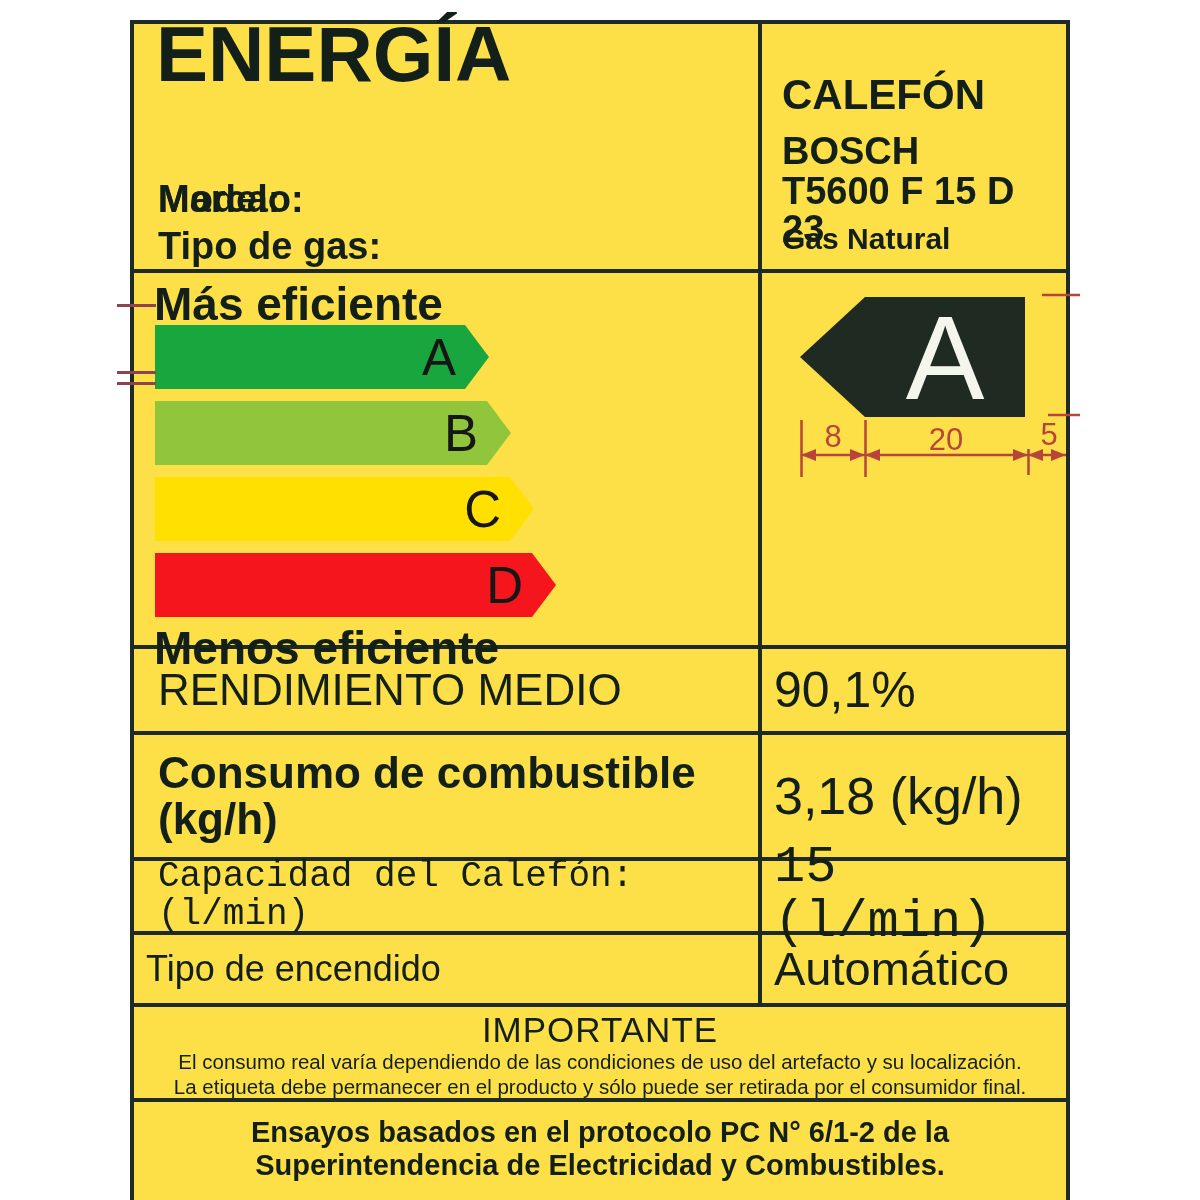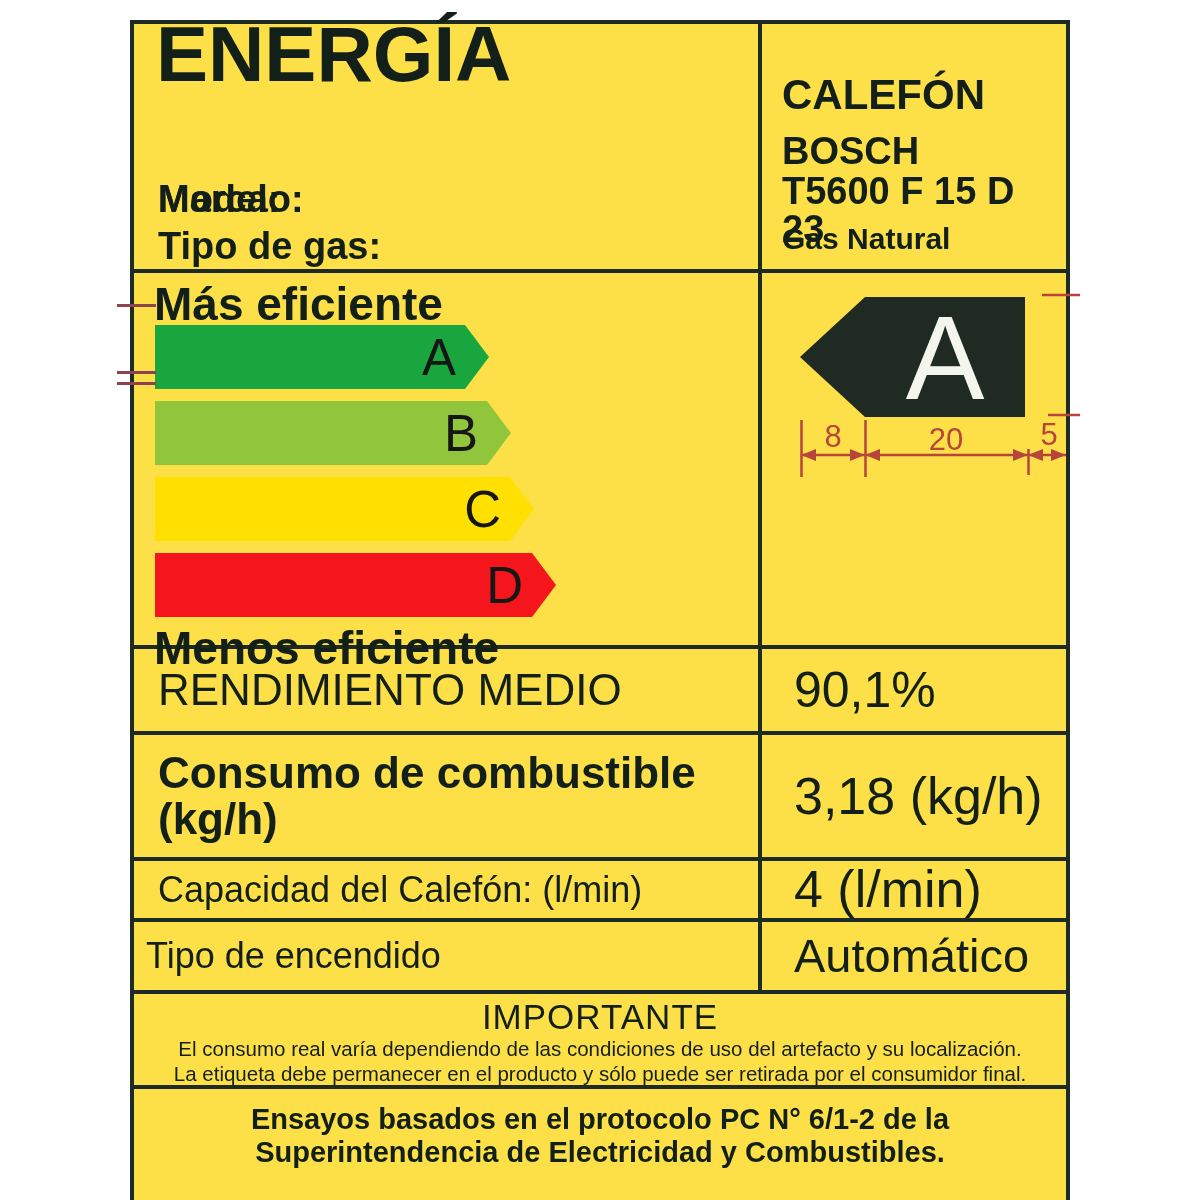--- a/index.html
+++ b/index.html
@@ -59,28 +59,28 @@
   .rating-letter{fill:#F4F6EE;font-family:"Liberation Sans",sans-serif;
     font-size:118px;}
 
   
   .left-tick{position:absolute;left:117px;width:39px;height:3px;
     background:var(--marks-color);z-index:5;}
   .tick-1{top:304px;} .tick-2{top:371px;} .tick-3{top:382px;}
 
   
   .spec-label{display:flex;align-items:center;padding-left:24px;line-height:1.05;}
-  .spec-value{display:flex;align-items:center;padding-left:32px;line-height:1.05;}
+  .spec-value{display:flex;align-items:center;padding-left:12px;line-height:1.05;}
   .row-rend{height:86px;}
   .row-rend .spec-label{font-size:44px;}
   .row-rend .spec-value{font-size:50px;}
   .row-cons{height:126px;}
   .row-cons .spec-label{font-size:44px;font-weight:bold;}
   .row-cons .spec-value{font-size:52px;}
-  .row-capa{height:61px;}
+  .row-capa{height:74px;font-family:Liberation Mono, monospace;}
   .row-capa .spec-label{font-size:36px;}
   .row-capa .spec-value{font-size:52px;}
   .row-tipo{height:72px;}
   .row-tipo .spec-label{font-size:36px;padding-left:12px;}
   .row-tipo .spec-value{font-size:47px;}
 
   
   .row-imp{height:90px;display:block;text-align:center;}
   .imp-title{font-size:35px;line-height:1.05;margin-top:5px;letter-spacing:1px;}
   .imp-line{font-size:20.5px;line-height:1.22;}
@@ -173,21 +173,21 @@
     <div class="row row-rend">
       <div class="cell-l spec-label">RENDIMIENTO MEDIO</div>
       <div class="cell-r spec-value">90,1%</div>
     </div>
     <div class="row row-cons">
       <div class="cell-l spec-label">Consumo de combustible (kg/h)</div>
       <div class="cell-r spec-value">3,18 (kg/h)</div>
     </div>
     <div class="row row-capa">
       <div class="cell-l spec-label">Capacidad del Calefón: (l/min)</div>
-      <div class="cell-r spec-value">4 (l/min)</div>
+      <div class="cell-r spec-value">15 (l/min)</div>
     </div>
     <div class="row row-tipo">
       <div class="cell-l spec-label">Tipo de encendido</div>
       <div class="cell-r spec-value">Automático</div>
     </div>
 
     <div class="row row-imp">
       <div class="imp-title">IMPORTANTE</div>
       <div class="imp-line">El consumo real varía dependiendo de las condiciones de uso del artefacto y su localización.</div>
       <div class="imp-line">La etiqueta debe permanecer en el producto y sólo puede ser retirada por el consumidor final.</div>

